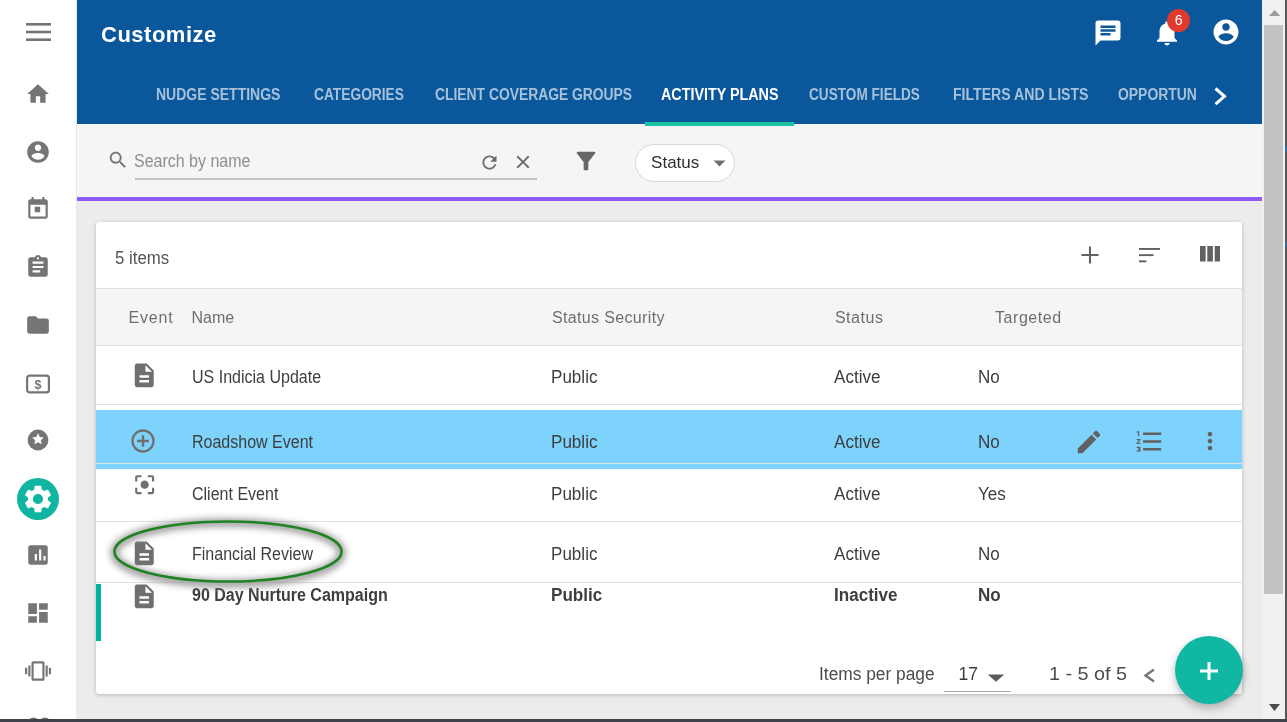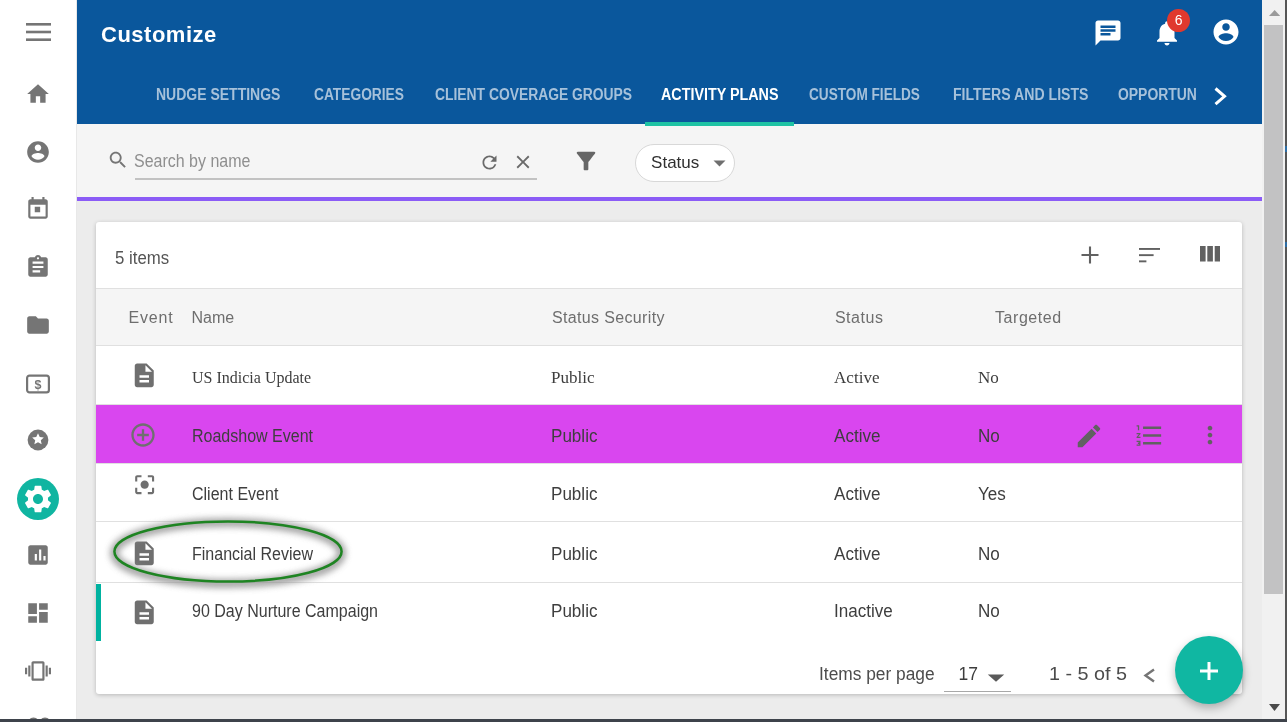--- a/index.html
+++ b/index.html
@@ -105,31 +105,31 @@
         <rect x="14.7" y="0" width="5.6" height="15.5"></rect>
       </svg>
     <div id="thead">
       <div class="th" style="left:32.5px;letter-spacing:0.8px;">Event</div>
       <div class="th" style="left:95.5px;">Name</div>
       <div class="th" style="left:456px;letter-spacing:0.35px;">Status Security</div>
       <div class="th" style="left:738.9px;letter-spacing:0.55px;">Status</div>
       <div class="th" style="left:899px;letter-spacing:0.55px;">Targeted</div>
     </div>
 
-    <div class="row" style="top:124px;height:58px;font-family:Liberation Serif, serif;">
+    <div class="row" style="top:124px;height:58px;">
       <svg style="left:34px;top:14.75px" width="28.5" height="28.5" viewBox="0 0 24 24" fill="#6f6f6f">
           <path d="M14 2H6c-1.1 0-1.99.9-1.99 2L4 20c0 1.1.89 2 2 2h12c1.1 0 2-.9 2-2V8l-6-6zm2 16H8v-2h8v2zm0-4H8v-2h8v2zm-3-5V3.5L18.5 9H13z"></path>
         </svg>
       <div class="cname" style="top:22.9px">US Indicia Update</div>
       <div class="ccell" style="left:455px;top:22.9px">Public</div>
       <div class="ccell" style="left:738px;top:22.9px">Active</div>
       <div class="ccell" style="left:881.5px;top:22.9px">No</div>
     </div>
 
-    <div class="row" style="top:182px;height:59px;background:#d946ef;">
+    <div class="row" style="top:188px;height:59px;background:#7dd3fc;">
       <svg style="left:33.2px;top:17px" width="28" height="28" viewBox="0 0 24 24" fill="#6f6f6f">
           <path d="M13 7h-2v4H7v2h4v4h2v-4h4v-2h-4V7zm-1-5C6.48 2 2 6.48 2 12s4.48 10 10 10 10-4.48 10-10S17.52 2 12 2zm0 18c-4.41 0-8-3.59-8-8s3.59-8 8-8 8 3.59 8 8-3.59 8-8 8z"></path>
         </svg>
       <div class="cname" style="top:23.9px">Roadshow Event</div>
       <div class="ccell" style="left:455px;top:23.9px">Public</div>
       <div class="ccell" style="left:738px;top:23.9px">Active</div>
       <div class="ccell" style="left:881.5px;top:23.9px">No</div>
       <svg style="left:978.2px;top:16.5px" width="30" height="30" viewBox="0 0 24 24" fill="#616161">
           <path d="M3 17.25V21h3.75L17.81 9.94l-3.75-3.75L3 17.25zM20.71 7.04c.39-.39.39-1.02 0-1.41l-2.34-2.34c-.39-.39-1.02-.39-1.41 0l-1.83 1.83 3.75 3.75 1.83-1.83z"></path>
         </svg>
@@ -154,21 +154,21 @@
     <div class="row" style="top:299px;height:61px;text-align:right;">
       <svg style="left:34px;top:17.75px" width="28.5" height="28.5" viewBox="0 0 24 24" fill="#6f6f6f">
           <path d="M14 2H6c-1.1 0-1.99.9-1.99 2L4 20c0 1.1.89 2 2 2h12c1.1 0 2-.9 2-2V8l-6-6zm2 16H8v-2h8v2zm0-4H8v-2h8v2zm-3-5V3.5L18.5 9H13z"></path>
         </svg>
       <div class="cname" style="top:24.5px">Financial Review</div>
       <div class="ccell" style="left:455px;top:24.5px">Public</div>
       <div class="ccell" style="left:738px;top:24.5px">Active</div>
       <div class="ccell" style="left:881.5px;top:24.5px">No</div>
     </div>
 
-    <div class="row" style="top:360px;height:59px;">
+    <div class="row" style="top:344px;height:59px;font-weight:bold;">
       <svg style="left:34px;top:15.75px" width="28.5" height="28.5" viewBox="0 0 24 24" fill="#6f6f6f">
           <path d="M14 2H6c-1.1 0-1.99.9-1.99 2L4 20c0 1.1.89 2 2 2h12c1.1 0 2-.9 2-2V8l-6-6zm2 16H8v-2h8v2zm0-4H8v-2h8v2zm-3-5V3.5L18.5 9H13z"></path>
         </svg>
       <div class="cname" style="top:21.1px">90 Day Nurture Campaign</div>
       <div class="ccell" style="left:455px;top:21.1px">Public</div>
       <div class="ccell" style="left:738px;top:21.1px">Inactive</div>
       <div class="ccell" style="left:881.5px;top:21.1px">No</div>
     </div>
     <div class="rowline" style="top:182px"></div>
     <div class="rowline" style="top:241px"></div>

